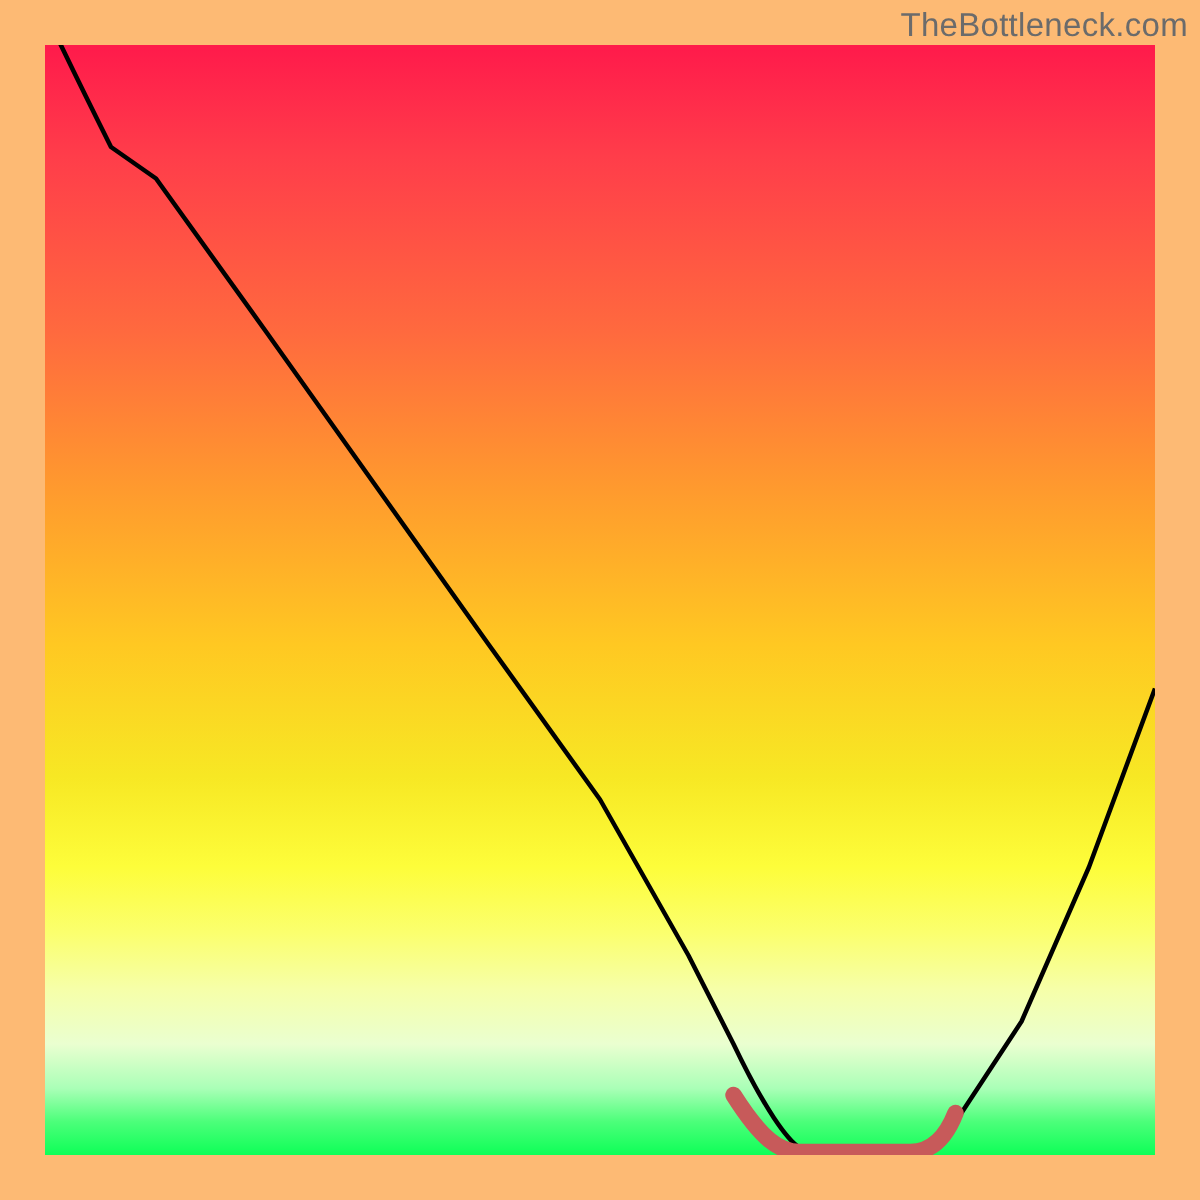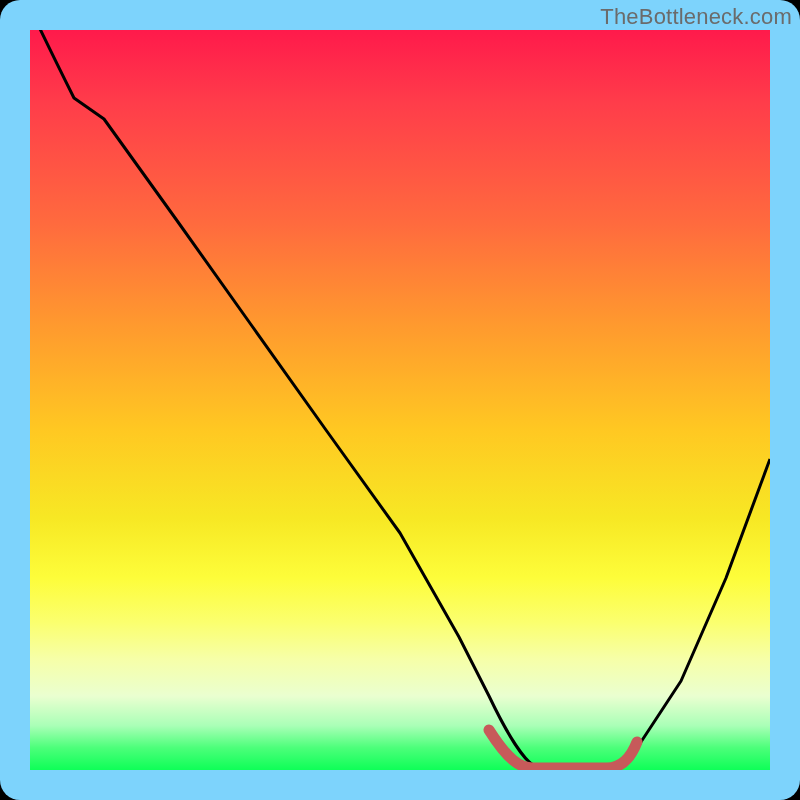--- a/index.html
+++ b/index.html
@@ -7,22 +7,21 @@
     padding: 0;
     width: 800px;
     height: 800px;
     overflow: hidden;
     background: #000;
     font-family: Arial, Helvetica, sans-serif;
   }
   .frame {
     position: absolute;
     inset: 0;
-    background: #7dd3fc;
-    border-radius: 20px;
+    background: #fdba74;
   }
   .plot {
     position: absolute;
     left: 30px;
     top: 30px;
     width: 740px;
     height: 740px;
     background: linear-gradient(to bottom,
       #ff1a4b 0%,
       #ff3d4a 10%,

